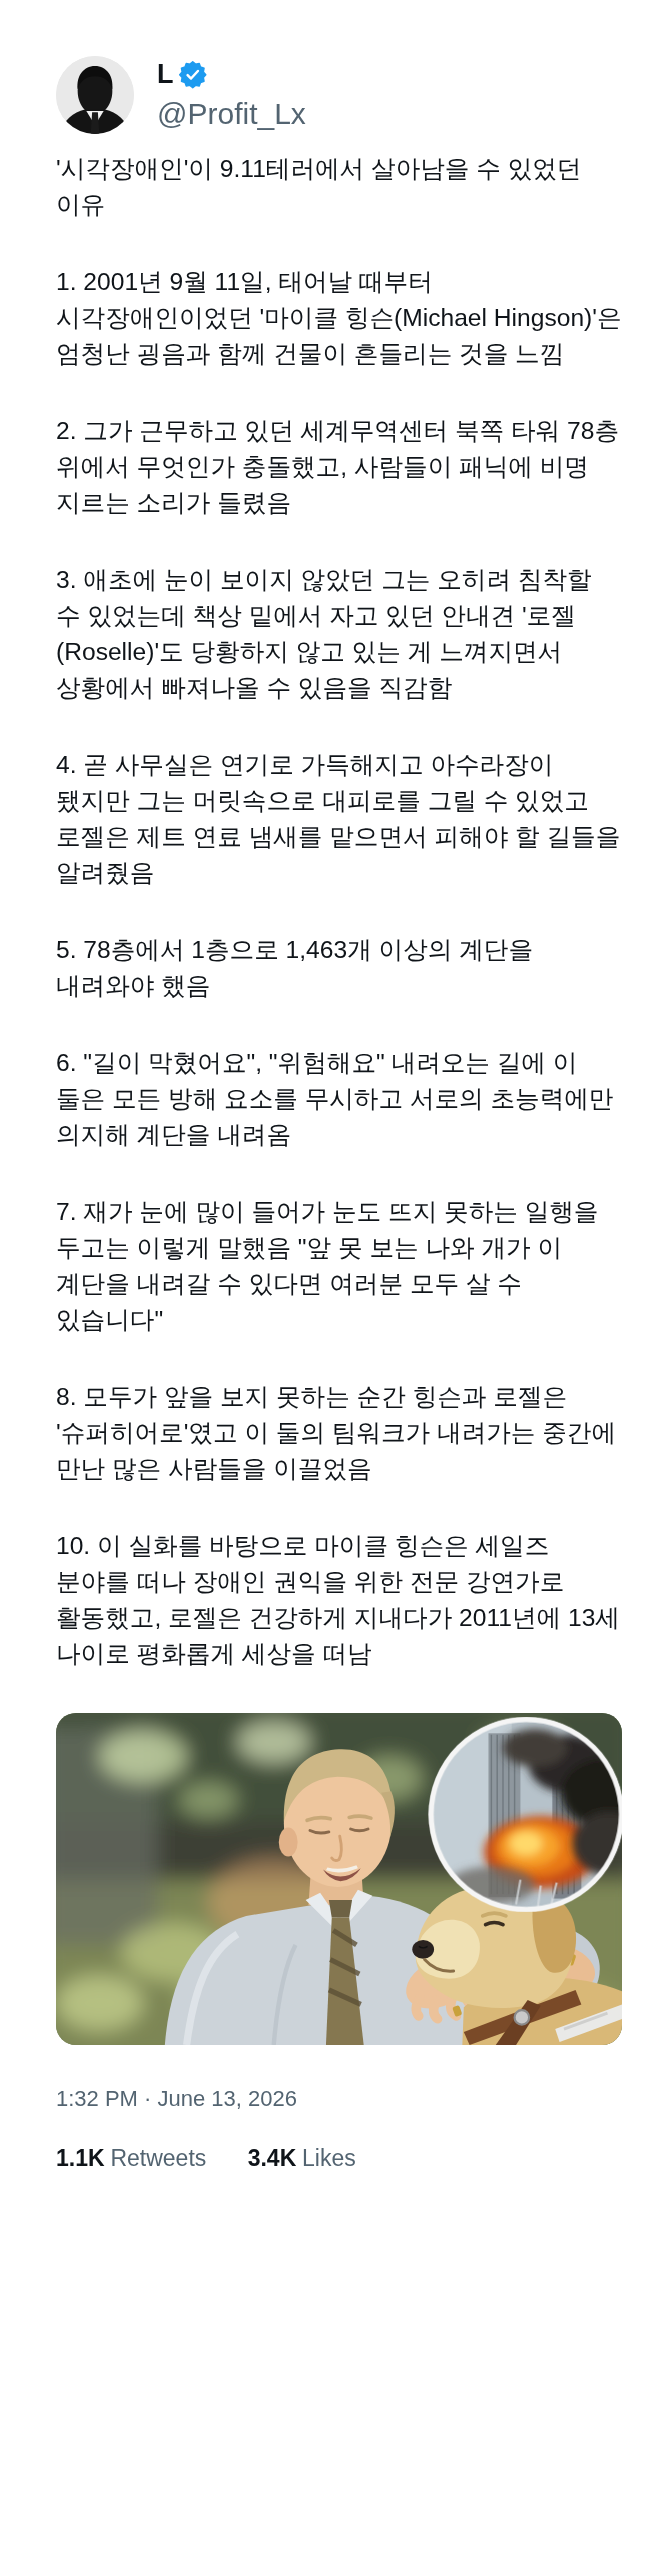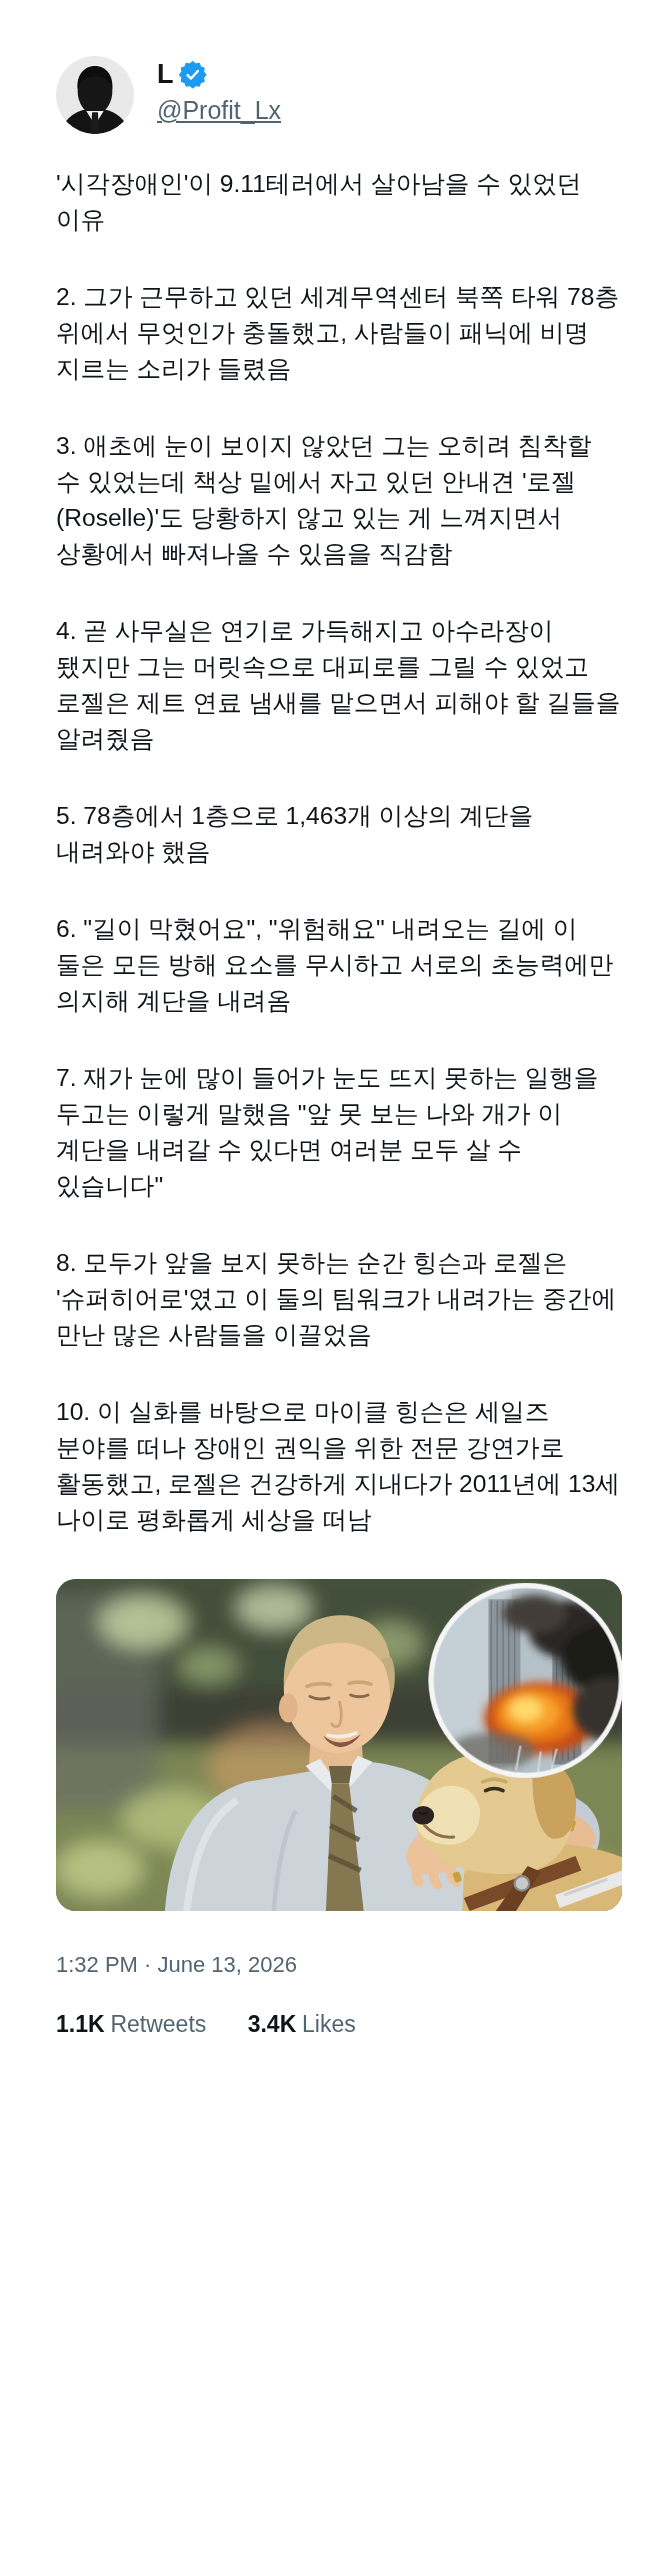--- a/index.html
+++ b/index.html
@@ -9,23 +9,23 @@
     color:#0f1419;
   }
   .tweet{padding:56px 29px 0 56px;width:566px;}
   
   .header{display:flex;align-items:flex-start;}
   .avatar{width:78px;height:78px;border-radius:50%;overflow:hidden;flex:0 0 auto;background:#e9e9e9;}
   .id-block{margin-left:23px;padding-top:4.3px;}
   .name-row{display:flex;align-items:center;}
   .name{font-size:27px;font-weight:bold;color:#0f1419;line-height:1.1;}
   .badge{width:27.5px;height:27.5px;margin-left:5.8px;}
-  .handle{font-size:25px;color:#536471;margin-top:7.2px;line-height:1.1;text-decoration:underline;}
-  
-  .body-text{margin-top:32px;}
+  .handle{font-size:30px;color:#536471;margin-top:7.2px;line-height:1.1;}
+  
+  .body-text{margin-top:17px;}
   .tweet-p{
     font-size:24.6px;line-height:36px;margin:0 0 41px 0;color:#0f1419;
     word-break:keep-all;overflow-wrap:break-word;white-space:pre-wrap;
   }
   
   .photo{
     width:566px;height:332px;border-radius:20px;overflow:hidden;
     margin:0;position:relative;background:#6b7a55;
   }
   .photo svg{display:block;width:100%;height:100%;}
@@ -63,20 +63,21 @@
           <path d="M12.5,20.5 L17.5,25.5 L27.5,14.5" fill="none" stroke="#ffffff" stroke-width="3.6" stroke-linecap="round" stroke-linejoin="round"></path>
         </svg>
       </div>
       <div class="handle">@Profit_Lx</div>
     </div>
   </div>
 
   <div class="body-text">
     <p class="tweet-p">'시각장애인'이 9.11테러에서 살아남을 수 있었던 이유</p>
     <div>
+        <p class="tweet-p">1. 2001년 9월 11일, 태어날 때부터 시각장애인이었던 '마이클 힝슨(Michael Hingson)'은 엄청난 굉음과 함께 건물이 흔들리는 것을 느낌</p>
         <p class="tweet-p">2. 그가 근무하고 있던 세계무역센터 북쪽 타워 78층 위에서 무엇인가 충돌했고, 사람들이 패닉에 비명 지르는 소리가 들렸음</p>
         <p class="tweet-p">3. 애초에 눈이 보이지 않았던 그는 오히려 침착할 수 있었는데 책상 밑에서 자고 있던 안내견 '로젤(Roselle)'도 당황하지 않고 있는 게 느껴지면서 상황에서 빠져나올 수 있음을 직감함</p>
         <p class="tweet-p">4. 곧 사무실은 연기로 가득해지고 아수라장이 됐지만 그는 머릿속으로 대피로를 그릴 수 있었고 로젤은 제트 연료 냄새를 맡으면서 피해야 할 길들을 알려줬음</p>
         <p class="tweet-p">5. 78층에서 1층으로 1,463개 이상의 계단을 내려와야 했음</p>
         <p class="tweet-p">6. "길이 막혔어요", "위험해요" 내려오는 길에 이 둘은 모든 방해 요소를 무시하고 서로의 초능력에만 의지해 계단을 내려옴</p>
         <p class="tweet-p">7. 재가 눈에 많이 들어가 눈도 뜨지 못하는 일행을 두고는 이렇게 말했음 "앞 못 보는 나와 개가 이 계단을 내려갈 수 있다면 여러분 모두 살 수 있습니다"</p>
         <p class="tweet-p">8. 모두가 앞을 보지 못하는 순간 힝슨과 로젤은 '슈퍼히어로'였고 이 둘의 팀워크가 내려가는 중간에 만난 많은 사람들을 이끌었음</p>
         <p class="tweet-p">10. 이 실화를 바탕으로 마이클 힝슨은 세일즈 분야를 떠나 장애인 권익을 위한 전문 강연가로 활동했고, 로젤은 건강하게 지내다가 2011년에 13세 나이로 평화롭게 세상을 떠남</p>
       </div>
   </div>

